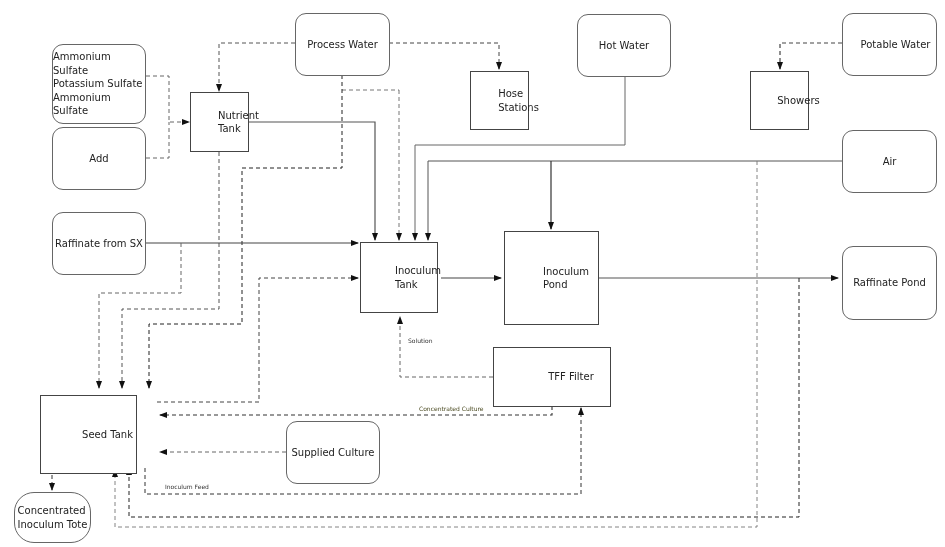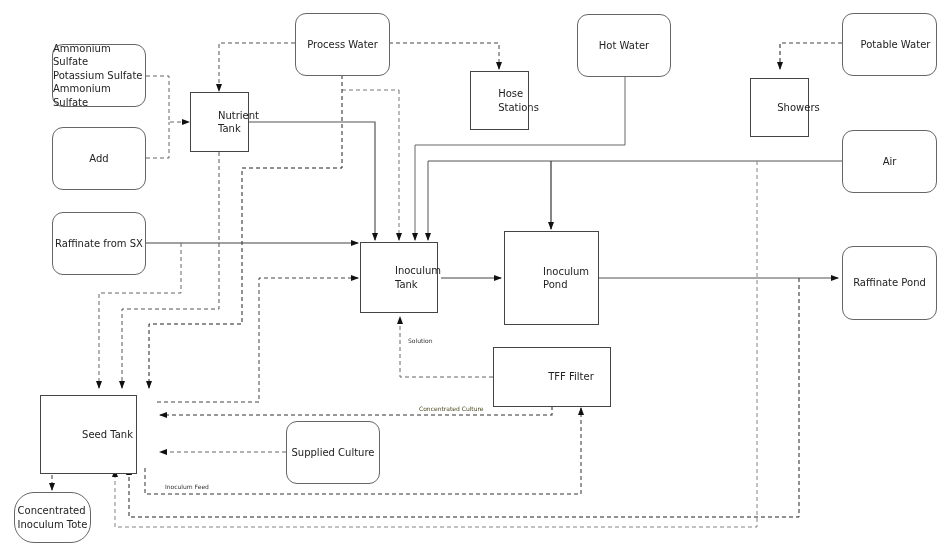--- a/index.html
+++ b/index.html
@@ -65,30 +65,30 @@
     <path d="M552,406 V415 H160" stroke="#333" stroke-width="1.1" stroke-dasharray="4,3" marker-end="url(#ah)"></path>
 
     <path d="M286,452 H160" stroke="#666" stroke-width="1" stroke-dasharray="4,3" marker-end="url(#ah)"></path>
 
     <path d="M145,468 V494 H581 V408" stroke="#333" stroke-width="1" stroke-dasharray="4,3" marker-end="url(#ah)"></path>
 
     <path d="M52,468 V490" stroke="#333" stroke-width="1" stroke-dasharray="4,3" marker-end="url(#ah)"></path>
   </g>
 </svg>
 
-<div class="node rounded" style="left:52px;top:44px;width:94px;height:63px;">Ammonium Sulfate
+<div class="node rounded" style="left:52px;top:44px;width:94px;height:80px;">Ammonium Sulfate
 Potassium Sulfate
 Ammonium Sulfate</div>
 <div class="node rounded" style="left:52px;top:127px;width:94px;height:63px;">Add</div>
 <div class="node rounded" style="left:52px;top:212px;width:94px;height:63px;">Raffinate from SX</div>
 <div class="node square" style="left:190px;top:92px;width:59px;height:60px;">Nutrient Tank</div>
 <div class="node rounded" style="left:295px;top:13px;width:95px;height:63px;">Process Water</div>
 <div class="node square" style="left:470px;top:71px;width:59px;height:59px;">Hose Stations</div>
 <div class="node rounded" style="left:577px;top:14px;width:94px;height:63px;">Hot Water</div>
-<div class="node square" style="left:750px;top:78px;width:59px;height:59px;">Showers</div>
+<div class="node square" style="left:750px;top:71px;width:59px;height:59px;">Showers</div>
 <div class="node rounded" style="left:842px;top:13px;width:95px;height:63px;padding-left:12px;">Potable Water</div>
 <div class="node rounded" style="left:842px;top:130px;width:95px;height:63px;">Air</div>
 <div class="node square" style="left:360px;top:242px;width:78px;height:71px;">Inoculum Tank</div>
 <div class="node square" style="left:504px;top:231px;width:95px;height:94px;">Inoculum Pond</div>
 <div class="node rounded" style="left:842px;top:246px;width:95px;height:74px;">Raffinate Pond</div>
 <div class="node square" style="left:493px;top:347px;width:118px;height:60px;">TFF Filter</div>
 <div class="node square" style="left:40px;top:395px;width:97px;height:79px;">Seed Tank</div>
 <div class="node rounded" style="left:286px;top:421px;width:94px;height:63px;">Supplied Culture</div>
 <div class="node rounded" style="left:14px;top:492px;width:77px;height:51px;border-radius:20px;">Concentrated
 Inoculum Tote</div>

